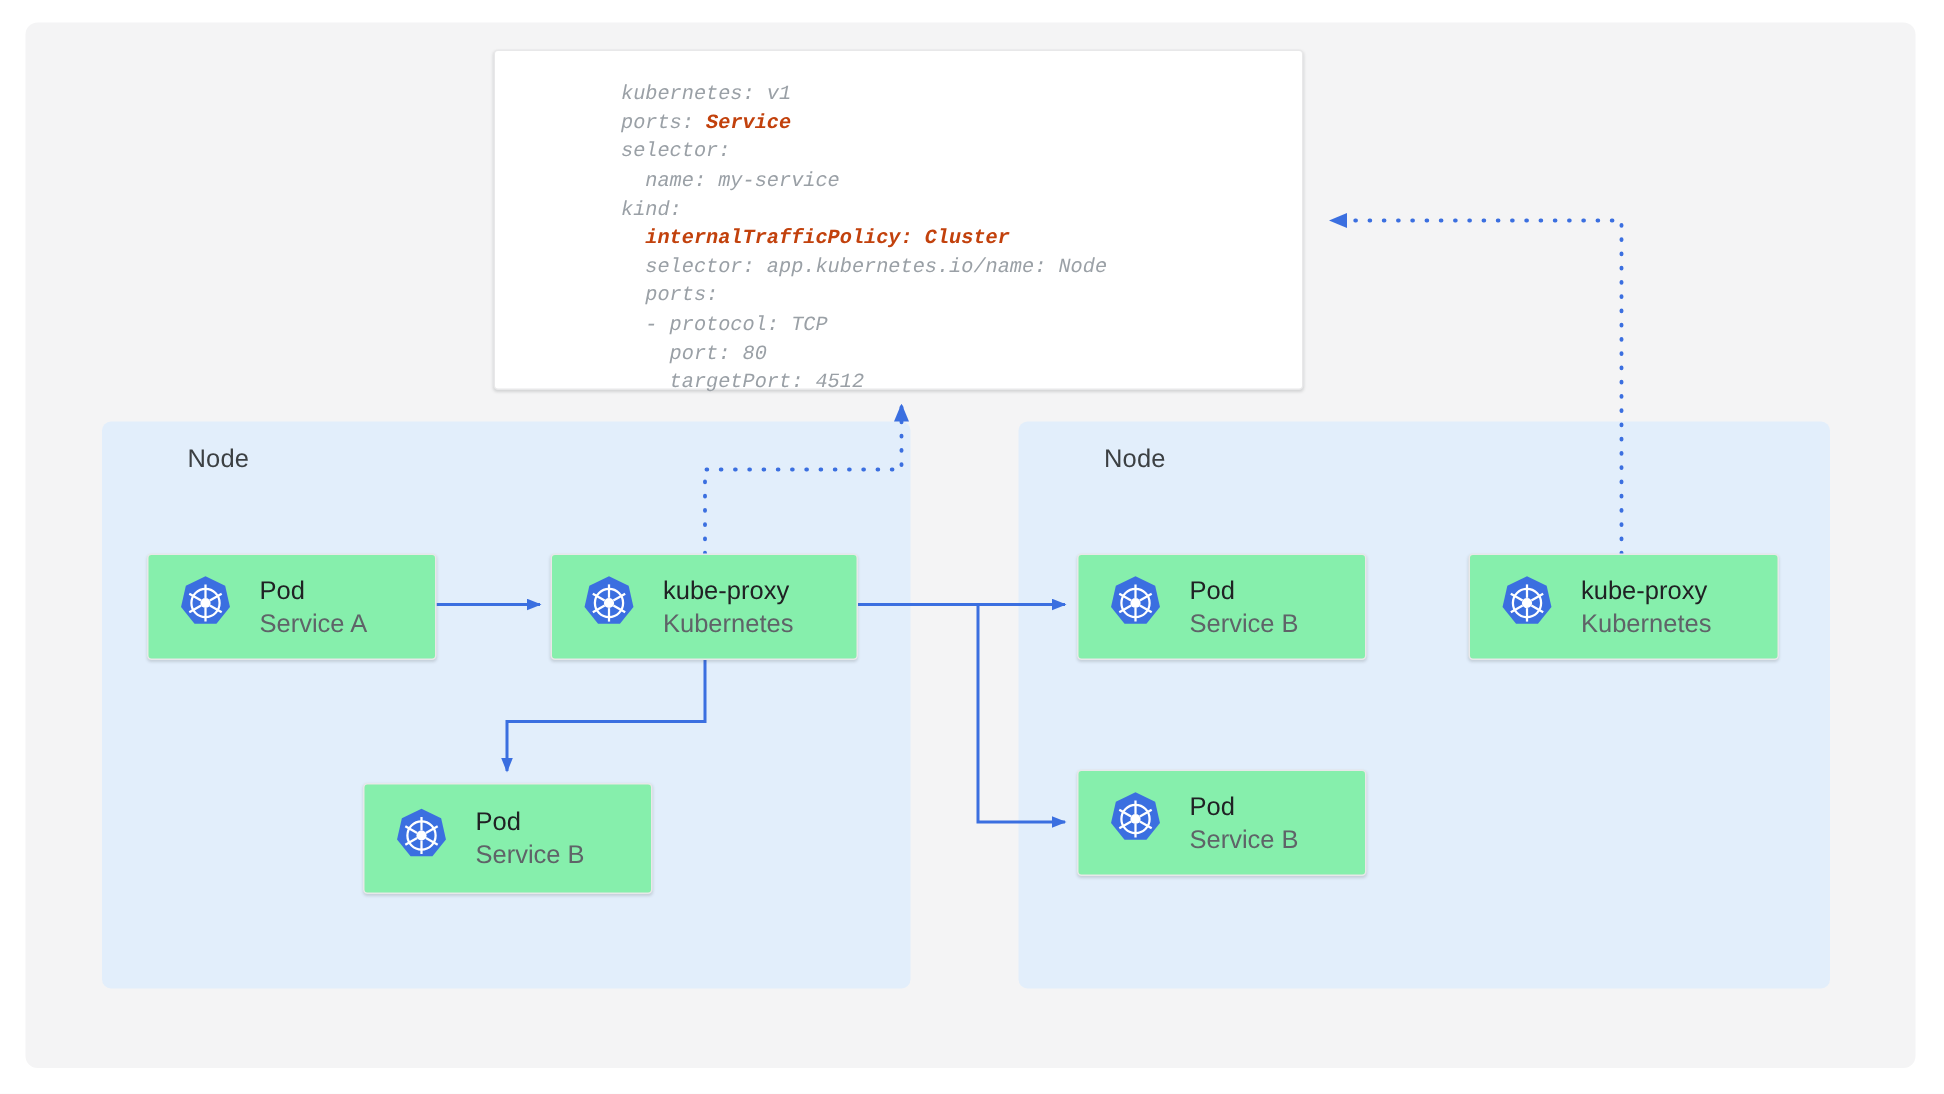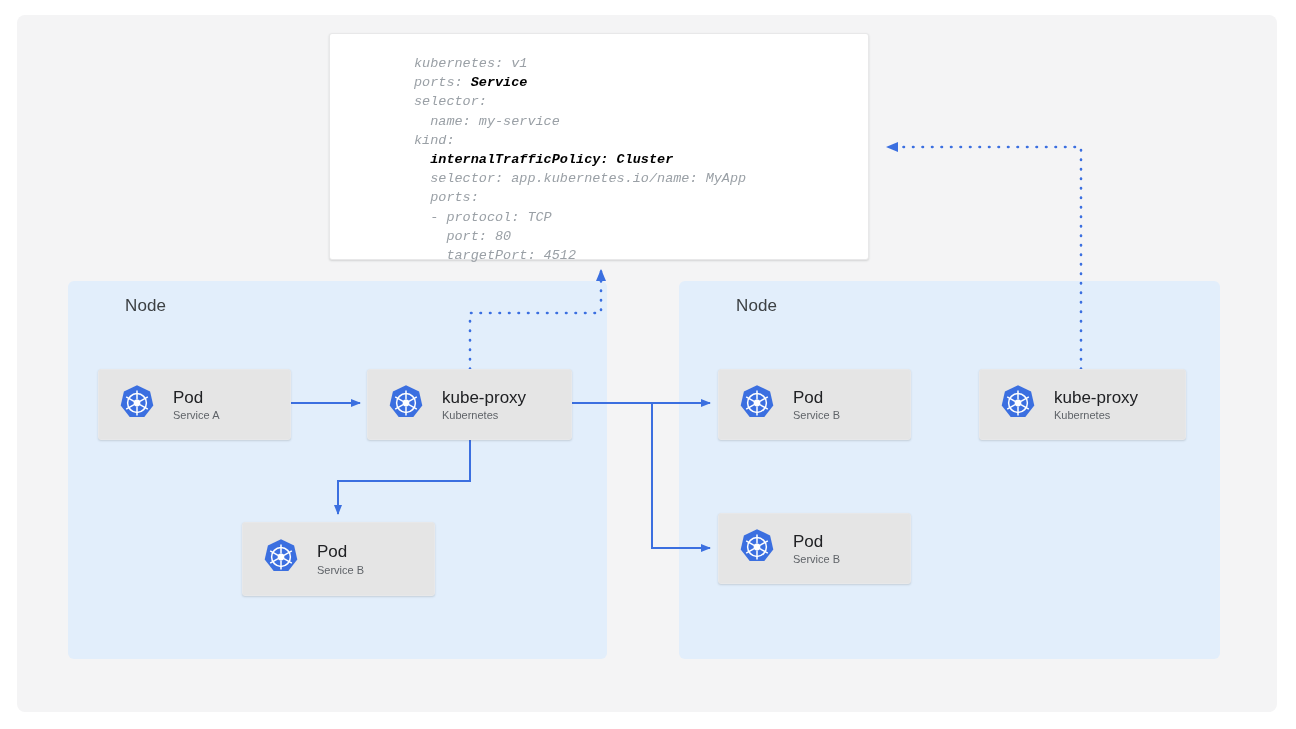--- a/index.html
+++ b/index.html
@@ -34,21 +34,21 @@
   }
   .node-label {
     position: absolute;
     font-size: 17px;
     color: #3c4043;
     letter-spacing: 0.1px;
     margin-left: 40px;
   }
   .card {
     position: absolute;
-    background: #e5e5e5;
+    background: #86efac;
     border: 1px solid #e8e8e9;
     border-radius: 3px;
     box-shadow: 0 1px 2px rgba(60,64,67,0.18);
     box-sizing: border-box;
     display: flex;
     align-items: center;
   }
   .card .k8s-icon {
     margin-left: 18px;
     flex: 0 0 auto;
@@ -59,21 +59,21 @@
     flex-direction: column;
     justify-content: center;
     line-height: 1.28;
   }
   .card-title {
     font-size: 17px;
     color: #202124;
     white-space: nowrap;
   }
   .card-sub {
-    font-size: 11px;
+    font-size: 17px;
     color: #5f6368;
     white-space: nowrap;
   }
   .yaml-box {
     position: absolute;
     left: 329px;
     top: 33px;
     width: 540px;
     height: 227px;
     background: #ffffff;
@@ -88,21 +88,21 @@
     top: 20px;
     margin: 0;
     font-family: "Liberation Mono", monospace;
     font-style: italic;
     font-size: 13.5px;
     line-height: 19.2px;
     color: #9aa0a6;
     white-space: pre;
   }
   .yaml-code b {
-    color: #000000;
+    color: #c2410c;
     font-weight: bold;
   }
   svg.overlay {
     position: absolute;
     left: 0;
     top: 0;
     width: 1296px;
     height: 729px;
     pointer-events: none;
   }
@@ -143,21 +143,21 @@
     <path d="M1081,369 L1081,147 L887,147" stroke="#3b6fe0" stroke-width="2.6" fill="none" stroke-linecap="round" stroke-dasharray="0.5 9" marker-end="url(#arrow-dotted)"></path>
   </svg>
 
   <div class="yaml-box">
     <pre class="yaml-code"><span>kubernetes: v1</span>
 <span><span>ports: </span><b>Service</b></span>
 <span>selector:</span>
 <span>  name: my-service</span>
 <span>kind:</span>
 <b>  internalTrafficPolicy: Cluster</b>
-<span>  selector: app.kubernetes.io/name: MyApp</span>
+<span>  selector: app.kubernetes.io/name: Node</span>
 <span>  ports:</span>
 <span>  - protocol: TCP</span>
 <span>    port: 80</span>
 <span>    targetPort: 4512</span></pre>
   </div>
 
   <div class="card" style="left:98px; top:369px; width:193px; height:71px;">
     <span class="k8s-icon">
       <svg width="40" height="40" viewBox="0 0 40 40">
         <path d="M20 2.2 L33.1 8.5 L36.3 22.6 L27.3 33.9 L12.7 33.9 L3.7 22.6 L6.9 8.5 Z" fill="#3b6fe0"></path>

